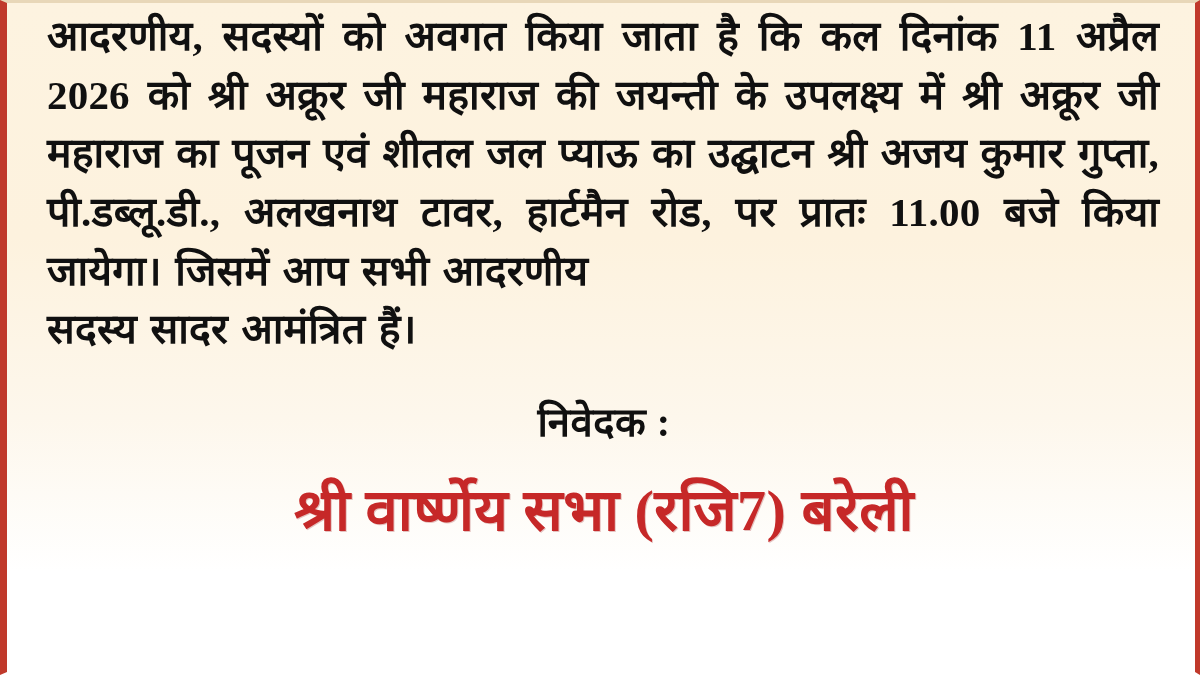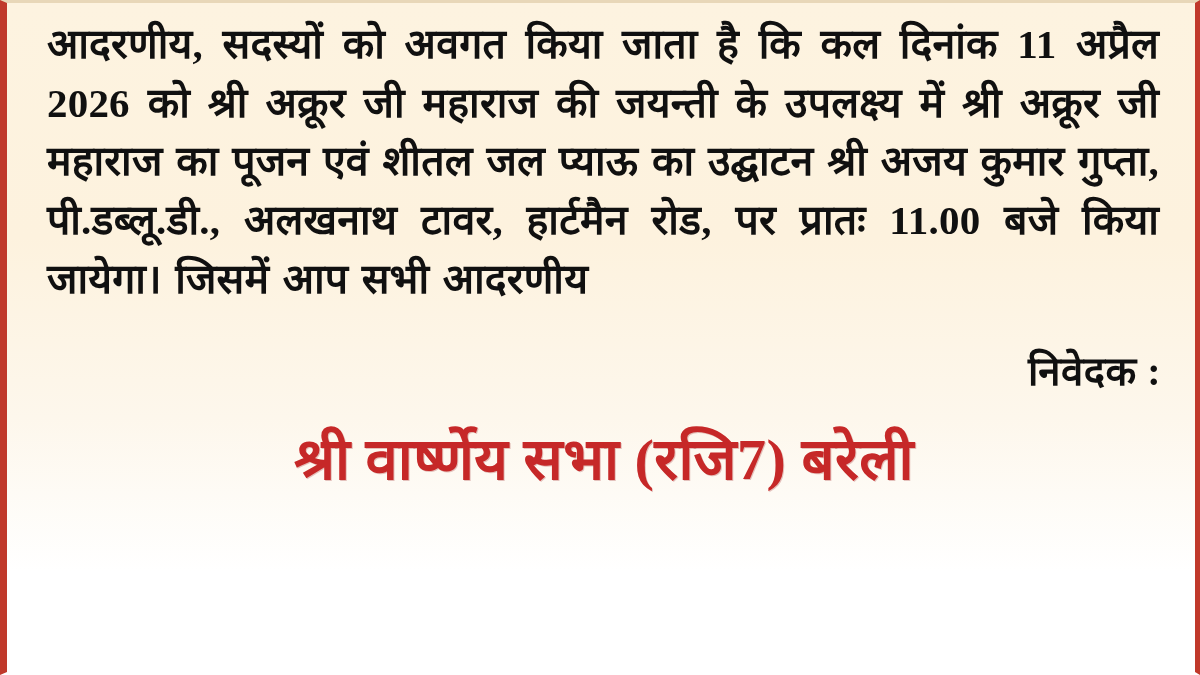--- a/index.html
+++ b/index.html
@@ -16,41 +16,41 @@
   .poster {
     position: relative;
     width: 1200px;
     height: 675px;
     box-sizing: border-box;
     background: linear-gradient(180deg, #fdf3e0 0%, #fdf2de 35%, #fdf7ec 62%, #ffffff 85%, #ffffff 100%);
     border-left: 7px solid #c0392b;
     border-right: 5px solid #c0392b;
     border-top: 3px solid #e8d7b8;
     border-bottom: 3px solid #ffffff;
-    padding: 12px 34px 10px 40px;
+    padding: 4px 34px 10px 40px;
   }
   .body-text {
     font-size: 41px;
     line-height: 1.43;
     color: #101010;
     font-weight: 700;
     text-align: justify;
     text-justify: inter-word;
     letter-spacing: 0.2px;
     word-spacing: 3px;
     margin: 0;
     padding: 0 2px 0 0;
   }
   .body-text .last-line {
     display: block;
     text-align: left;
   }
   .signoff {
     margin-top: 34px;
-    text-align: right;
+    text-align: center;
     font-size: 40px;
     font-weight: 700;
     color: #101010;
     letter-spacing: 0.5px;
   }
   .org-name {
     margin-top: 20px;
     text-align: center;
     font-size: 58px;
     font-weight: 700;
@@ -58,19 +58,19 @@
     letter-spacing: 0.5px;
     white-space: nowrap;
     text-shadow: 1px 1px 0 rgba(150,20,20,0.25);
   }
 </style>
 </head>
 <body>
 
 <div class="poster">
 
-  <p class="body-text"><span>आदरणीय, सदस्यों को अवगत किया जाता है कि कल दिनांक 11 अप्रैल 2026 को श्री अक्रूर जी महाराज की जयन्ती के उपलक्ष्य में श्री अक्रूर जी महाराज का पूजन एवं शीतल जल प्याऊ का उद्घाटन श्री अजय कुमार गुप्ता, पी.डब्लू.डी., अलखनाथ टावर, हार्टमैन रोड, पर प्रातः 11.00 बजे किया जायेगा। जिसमें आप सभी आदरणीय</span></p>
+  <p class="body-text"><span>आदरणीय, सदस्यों को अवगत किया जाता है कि कल दिनांक 11 अप्रैल 2026 को श्री अक्रूर जी महाराज की जयन्ती के उपलक्ष्य में श्री अक्रूर जी महाराज का पूजन एवं शीतल जल प्याऊ का उद्घाटन श्री अजय कुमार गुप्ता, पी.डब्लू.डी., अलखनाथ टावर, हार्टमैन रोड, पर प्रातः 11.00 बजे किया जायेगा। जिसमें आप सभी आदरणीय</span><span class="last-line">सदस्य सादर आमंत्रित हैं।</span></p>
 
   <div class="signoff">निवेदक :</div>
 
   <div class="org-name">श्री वार्ष्णेय सभा (रजि7) बरेली</div>
 
 </div>
 
 </body></html>

